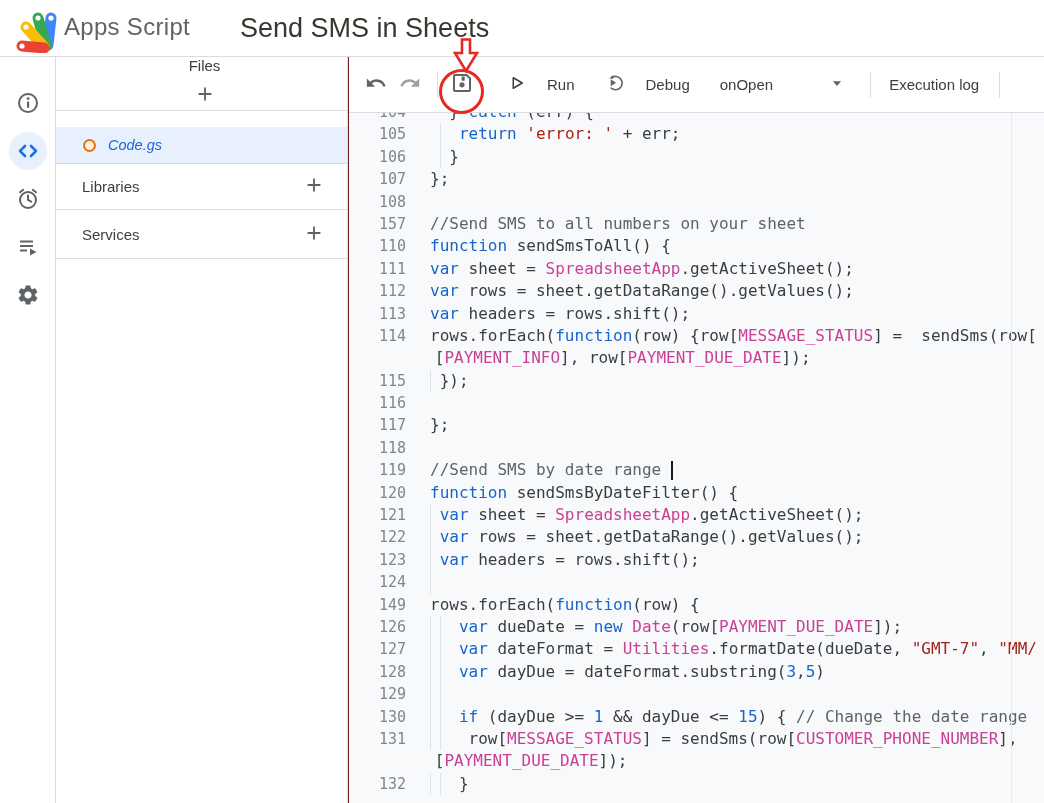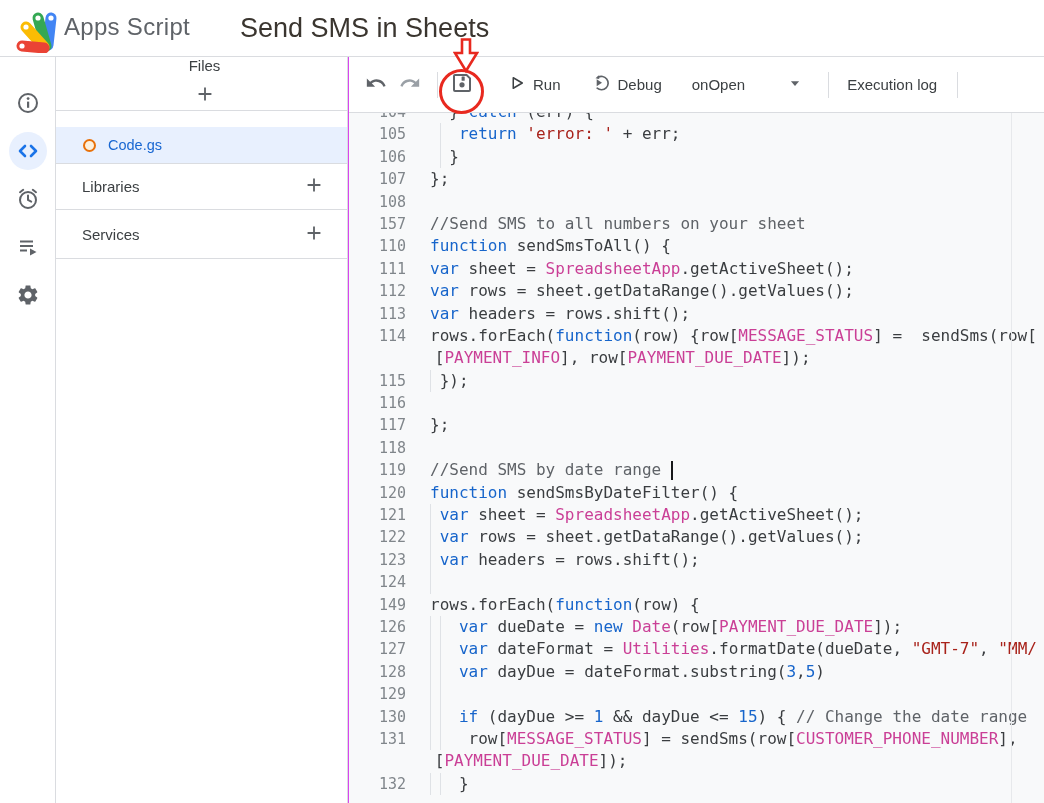--- a/index.html
+++ b/index.html
@@ -1,18 +1,18 @@
 <!DOCTYPE html>
 <html><head>
 <meta charset="utf-8">
 <style>
   * { margin:0; padding:0; box-sizing:border-box; }
   html,body { background:#fff; }
   .app { position:relative; width:1044px; height:803px; overflow:hidden;
-         font-family:"Liberation Sans", sans-serif; color:#3c4043; background:#d946ef; }
+         font-family:"Liberation Sans", sans-serif; color:#3c4043; background:#7f1d1d; }
 
   
   .header { position:absolute; left:0; top:0; width:1044px; height:57px;
             background:#fff; border-bottom:1px solid #dadce0; }
   .logo { position:absolute; left:10px; top:5px; }
   .app-name { position:absolute; left:64px; top:13px; font-size:24px; color:#5f6368; letter-spacing:.3px; }
   .project-title { position:absolute; left:240px; top:13px; font-size:27px; font-weight:500; color:#3a352f; }
 
   
   .annot-arrow { position:absolute; left:453px; top:38px; z-index:30; }
@@ -27,39 +27,39 @@
   .rail-item.active .rail-pill { background:#e8f0fe; }
 
   
   .files { position:absolute; left:56px; top:57px; width:292px; height:746px;
            background:#fff; border-right:1px solid #dadce0; }
   .files-header { height:54px; border-bottom:1px solid #dadce0;
                   display:flex; align-items:center; padding:0 20px 0 26px;flex-direction:column; }
   .files-title { font-size:15px; font-weight:500; color:#3c4043; flex:1; }
   .icon-btn { background:none; border:none; cursor:pointer; padding:2px; display:flex; align-items:center; }
   .file-row { margin-top:16px; height:36px; display:flex; align-items:center;
-              padding-left:27px; cursor:pointer; }
+              padding-left:27px; cursor:pointer;font-style:italic; }
   .file-row.selected { background:#e8f0fe; }
   .unsaved-dot { width:13px; height:13px; border-radius:50%; border:2px solid #e8710a;
                  background:#fdf0dc; margin-right:12px; }
   .file-name { font-size:14.5px; color:#1967d2; }
   .section { height:46px; border-top:1px solid #dadce0; display:flex; align-items:center;
              padding:0 20px 0 26px; }
   .section:first-of-type { margin-top:14px; }
   .section-label { font-size:15px; color:#3c4043; flex:1; }
   .section-end { border-top:1px solid #dadce0; }
   .sec-services { height:49px; }
 
   
   .toolbar { position:absolute; left:349px; top:57px; width:695px; height:56px;
              background:#fff; border-bottom:1px solid #dadce0;
              display:flex; align-items:center; padding-left:12px; }
   .tb-sep { width:1px; height:26px; background:#dadce0; flex:none; }
   .tb-btn { background:none; border:none; cursor:pointer; display:flex; align-items:center;
-            gap:7px; font-family:"Liberation Sans",sans-serif; font-size:15px; color:#3c4043; padding:4px; }
+            gap:21px; font-family:"Liberation Sans",sans-serif; font-size:15px; color:#3c4043; padding:4px; }
   .tb-label { font-size:15px; color:#3c4043; }
 
   
   .editor { position:absolute; left:349px; top:113px; width:695px; height:690px;
             background:#f8f9fa; overflow:hidden; cursor:text; }
   .code-lines { position:absolute; left:0; top:-12px; width:100%; }
   .crow { display:flex; height:22.4px; line-height:22.4px;
           font-family:"DejaVu Sans Mono", monospace; font-size:16px; white-space:pre; }
   .ln { flex:none; width:81px; padding-right:24px; text-align:right;
         color:#80868b; font-size:15px; }

